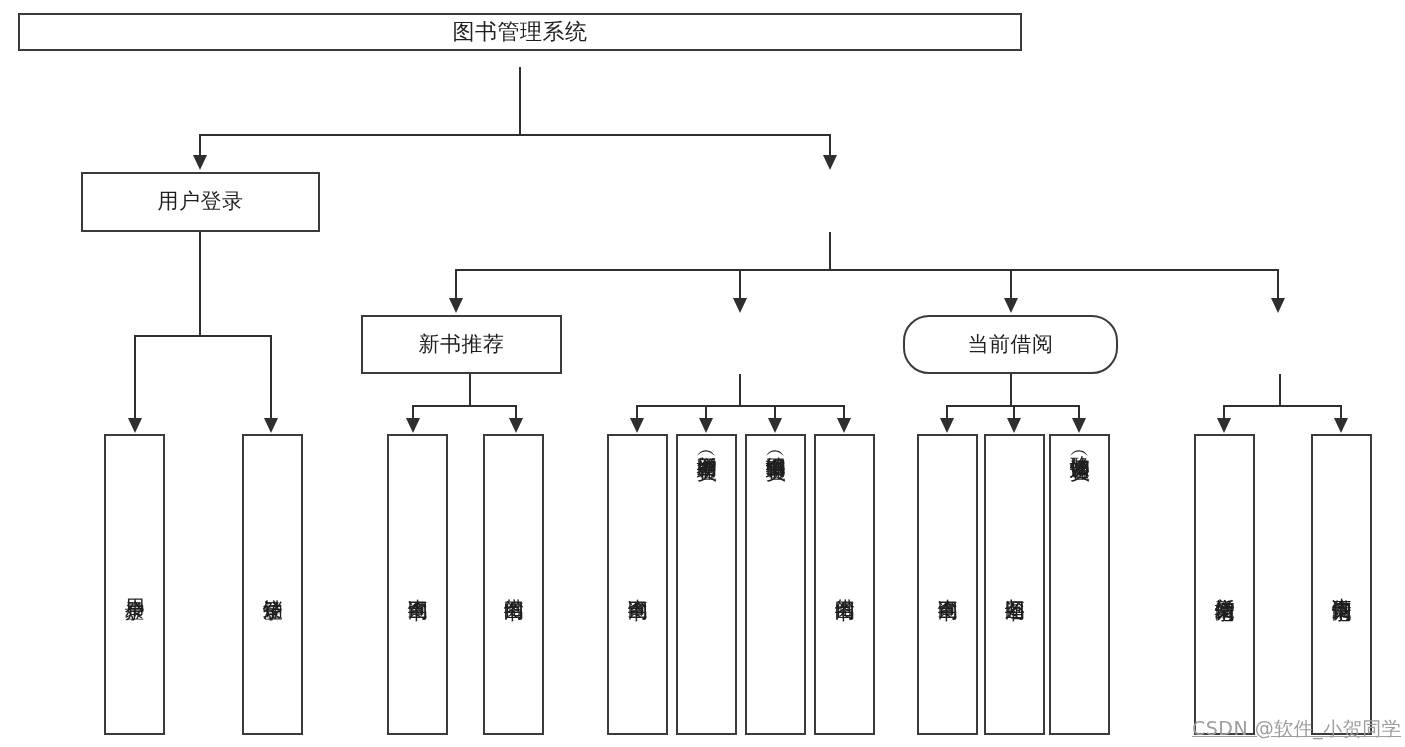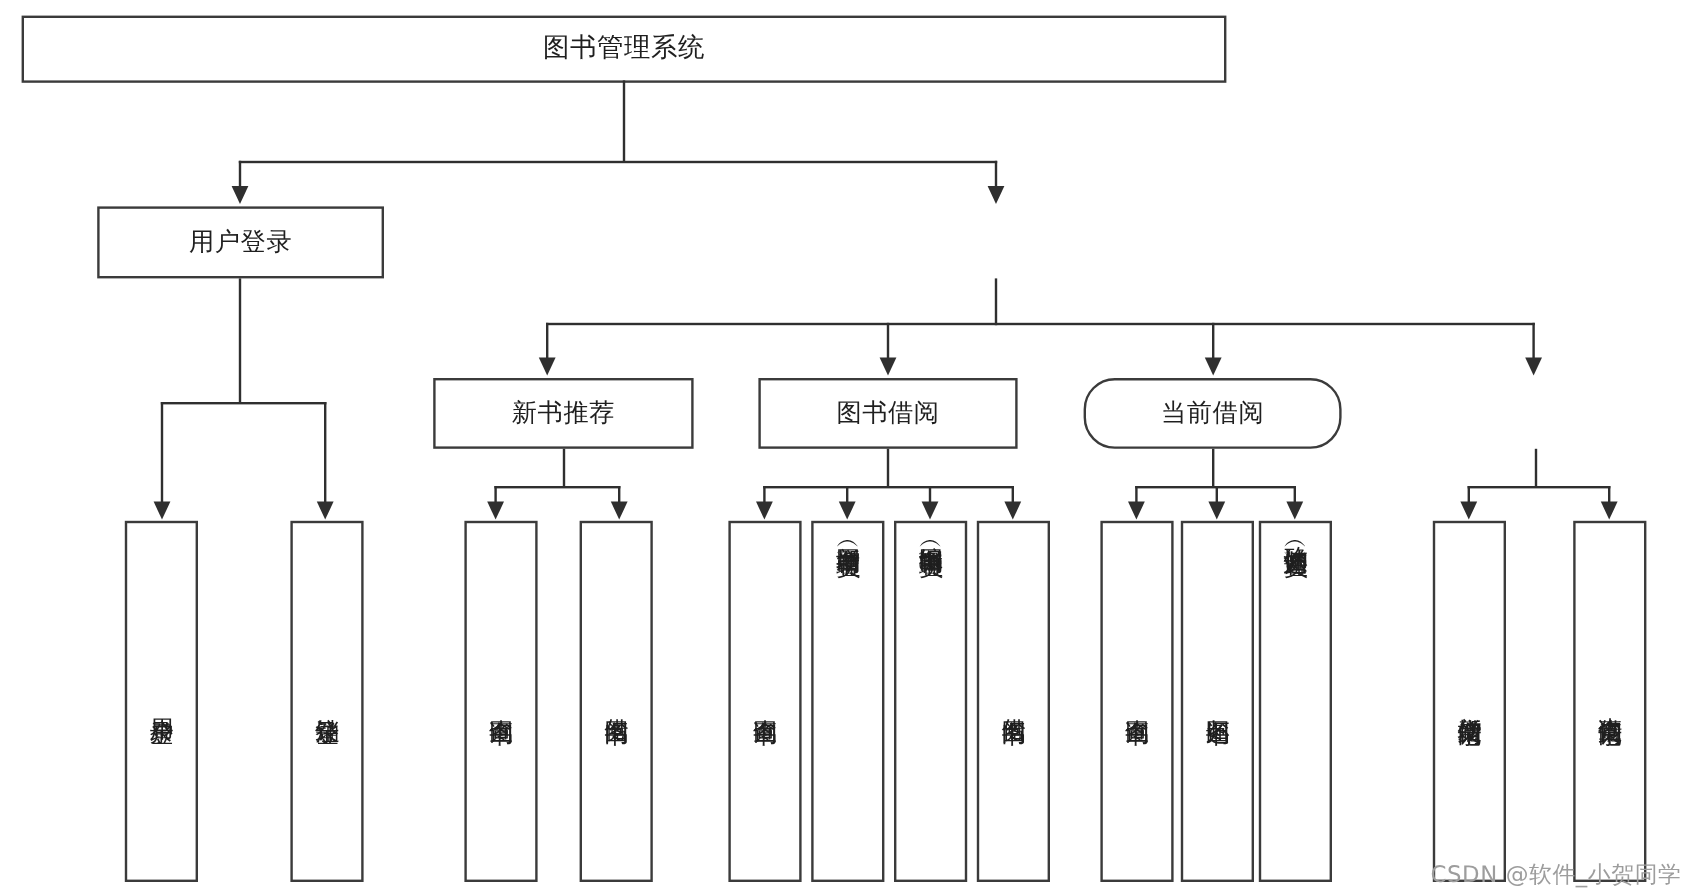--- a/index.html
+++ b/index.html
@@ -85,21 +85,21 @@
     white-space: nowrap;
     letter-spacing: 0.5px;
     pointer-events: none;
   }
 </style>
 </head>
 <body>
 
 <div id="canvas">
 
-  <div class="node root" style="left:18px; top:13px; width:1004px; height:56px;">
+  <div class="node root" style="left:18px; top:13px; width:1004px; height:38px;">
     <span class="label">图书管理系统</span>
   </div>
 
   <div class="vline" style="left:519px; top:67px; width:2px; height:68px;"></div>
 
   <div class="hline" style="left:199px; top:134px; width:632px; height:2px;"></div>
 
   <div class="vline" style="left:199px; top:134px; width:2px; height:22px;"></div>
   <div class="arrow" style="left:193px; top:155px;"></div>
 
@@ -126,25 +126,22 @@
 
   <div class="vline" style="left:739px; top:269px; width:2px; height:30px;"></div>
   <div class="arrow" style="left:733px; top:298px;"></div>
 
   <div class="vline" style="left:1010px; top:269px; width:2px; height:30px;"></div>
   <div class="arrow" style="left:1004px; top:298px;"></div>
 
   <div class="vline" style="left:1277px; top:269px; width:2px; height:30px;"></div>
   <div class="arrow" style="left:1271px; top:298px;"></div>
 
-  <div class="node lvl3" style="left:361px; top:315px; width:217px; height:59px;">
+  <div class="node lvl3" style="left:361px; top:315px; width:201px; height:59px;">
     <span class="label">新书推荐</span>
-  </div>
-  <div class="node lvl3" style="left:632px; top:315px; width:216px; height:59px;">
-    <span class="label">图书借阅</span>
   </div>
   <div class="node lvl3" style="left:903px; top:315px; width:215px; height:59px;border-radius:26px;">
     <span class="label">当前借阅</span>
   </div>
 
   <div class="vline" style="left:469px; top:374px; width:2px; height:32px;"></div>
   <div class="hline" style="left:412px; top:405px; width:105px; height:2px;"></div>
   <div class="vline" style="left:412px; top:405px; width:2px; height:14px;"></div>
   <div class="arrow" style="left:406px; top:418px;"></div>
   <div class="vline" style="left:515px; top:405px; width:2px; height:14px;"></div>
@@ -214,15 +211,15 @@
     <span class="label">确认归还（管理员）</span>
   </div>
 
   <div class="node leaf mid" style="left:1194px; top:434px; width:61px; height:301px;">
     <span class="label">新增借阅记录</span>
   </div>
   <div class="node leaf mid" style="left:1311px; top:434px; width:61px; height:301px;">
     <span class="label">查询借阅记录</span>
   </div>
 
-  <div id="watermark" style="left:1192px; top:716px;">CSDN @软件_小贺同学</div>
+  <div id="watermark" style="left:1192px; top:716px;text-decoration:underline;">CSDN @软件_小贺同学</div>
 
 </div>
 
 </body></html>

